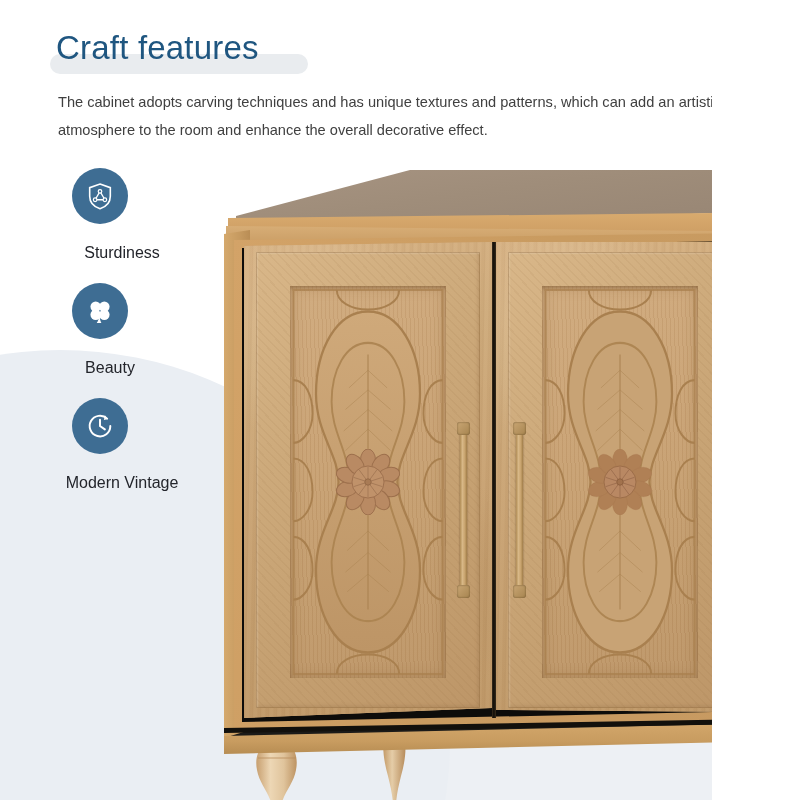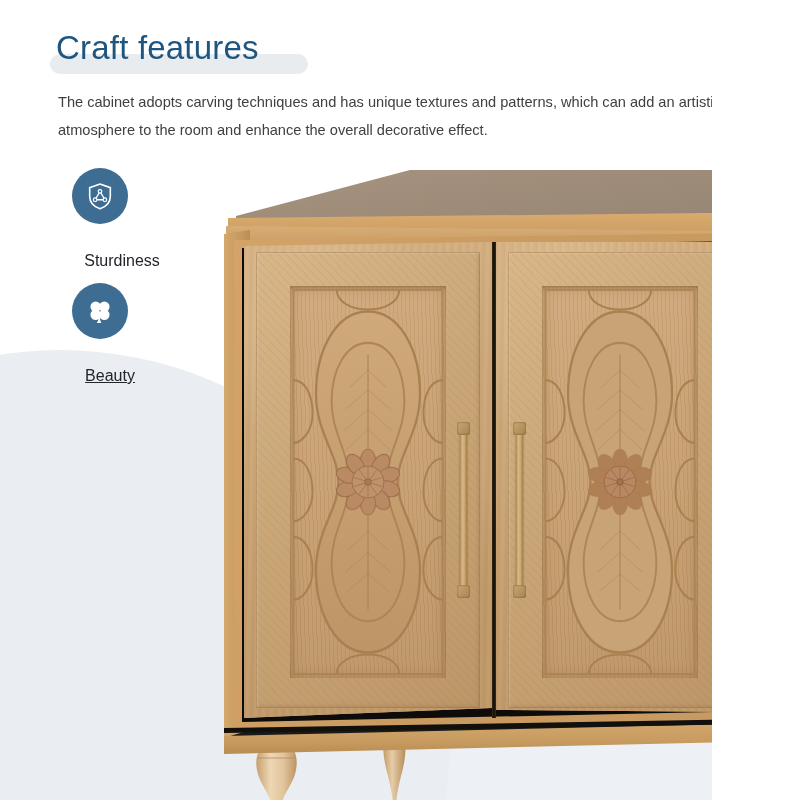--- a/index.html
+++ b/index.html
@@ -97,30 +97,30 @@
     margin:0 auto;
     width:56px; height:56px;
     border-radius:50%;
     background:#3e6d93;
     display:flex;
     align-items:center;
     justify-content:center;
   }
   .badge svg{ display:block; }
   .feature-label{
-    margin-top:28px;
+    margin-top:20px;
     font-size:16px;
     color:#23252b;
     white-space:nowrap;
     text-align:center;
   }
   .f1 .badge{ margin-left:72px; }
   .f1 .feature-label{ margin-left:0; padding-left:44px; }
   .f2 .badge{ margin-left:72px; }
-  .f2 .feature-label{ padding-left:20px;text-decoration:underline; }
+  .f2 .feature-label{ padding-left:20px; }
   .f3 .badge{ margin-left:72px; }
   .f3 .feature-label{ padding-left:44px; }
 
   
   .photo{
     position:absolute;
     left:196px; top:170px;
     width:620px; height:600px;
     z-index:3;
   }
@@ -371,20 +371,32 @@
               <circle cx="11.4" cy="20.0" r="5.6"></circle>
               <circle cx="20.6" cy="20.0" r="5.6"></circle>
               <path d="M15.1 19.5 c0 4.2 -0.9 7.2 -2.6 9.3 h5.0 c-1.3 -2.1 -1.9 -5.1 -1.9 -9.3 z"></path>
             </g>
           </svg>
         </span>
       </div>
       <div class="feature-label" data-interactable="false">Beauty</div>
     </div>
 
+    <div class="feature f3" data-interactable="false">
+      <div class="badge" data-interactable="false">
+        <span data-interactable="false">
+          <svg width="30" height="30" viewBox="0 0 32 32" fill="none">
+            <path d="M27 16 a11 11 0 1 1 -3.4 -7.9" stroke="#ffffff" stroke-width="2.1" stroke-linecap="round"></path>
+            <path d="M21.2 4.6 L24.6 8.6 L20.2 9.6 Z" fill="#ffffff"></path>
+            <path d="M16 9.3 V16 l5.2 3.6" stroke="#ffffff" stroke-width="2.1" stroke-linecap="round"></path>
+          </svg>
+        </span>
+      </div>
+      <div class="feature-label" data-interactable="false">Modern Vintage</div>
+    </div>
 
   </div>
 
   <div class="photo" data-interactable="false">
 
     <div class="top-surface" data-interactable="false"></div>
     <div class="top-edge" data-interactable="false"></div>
     <div class="top-front-rail" data-interactable="false"></div>
 
     <div class="body-box" data-interactable="false"></div>

